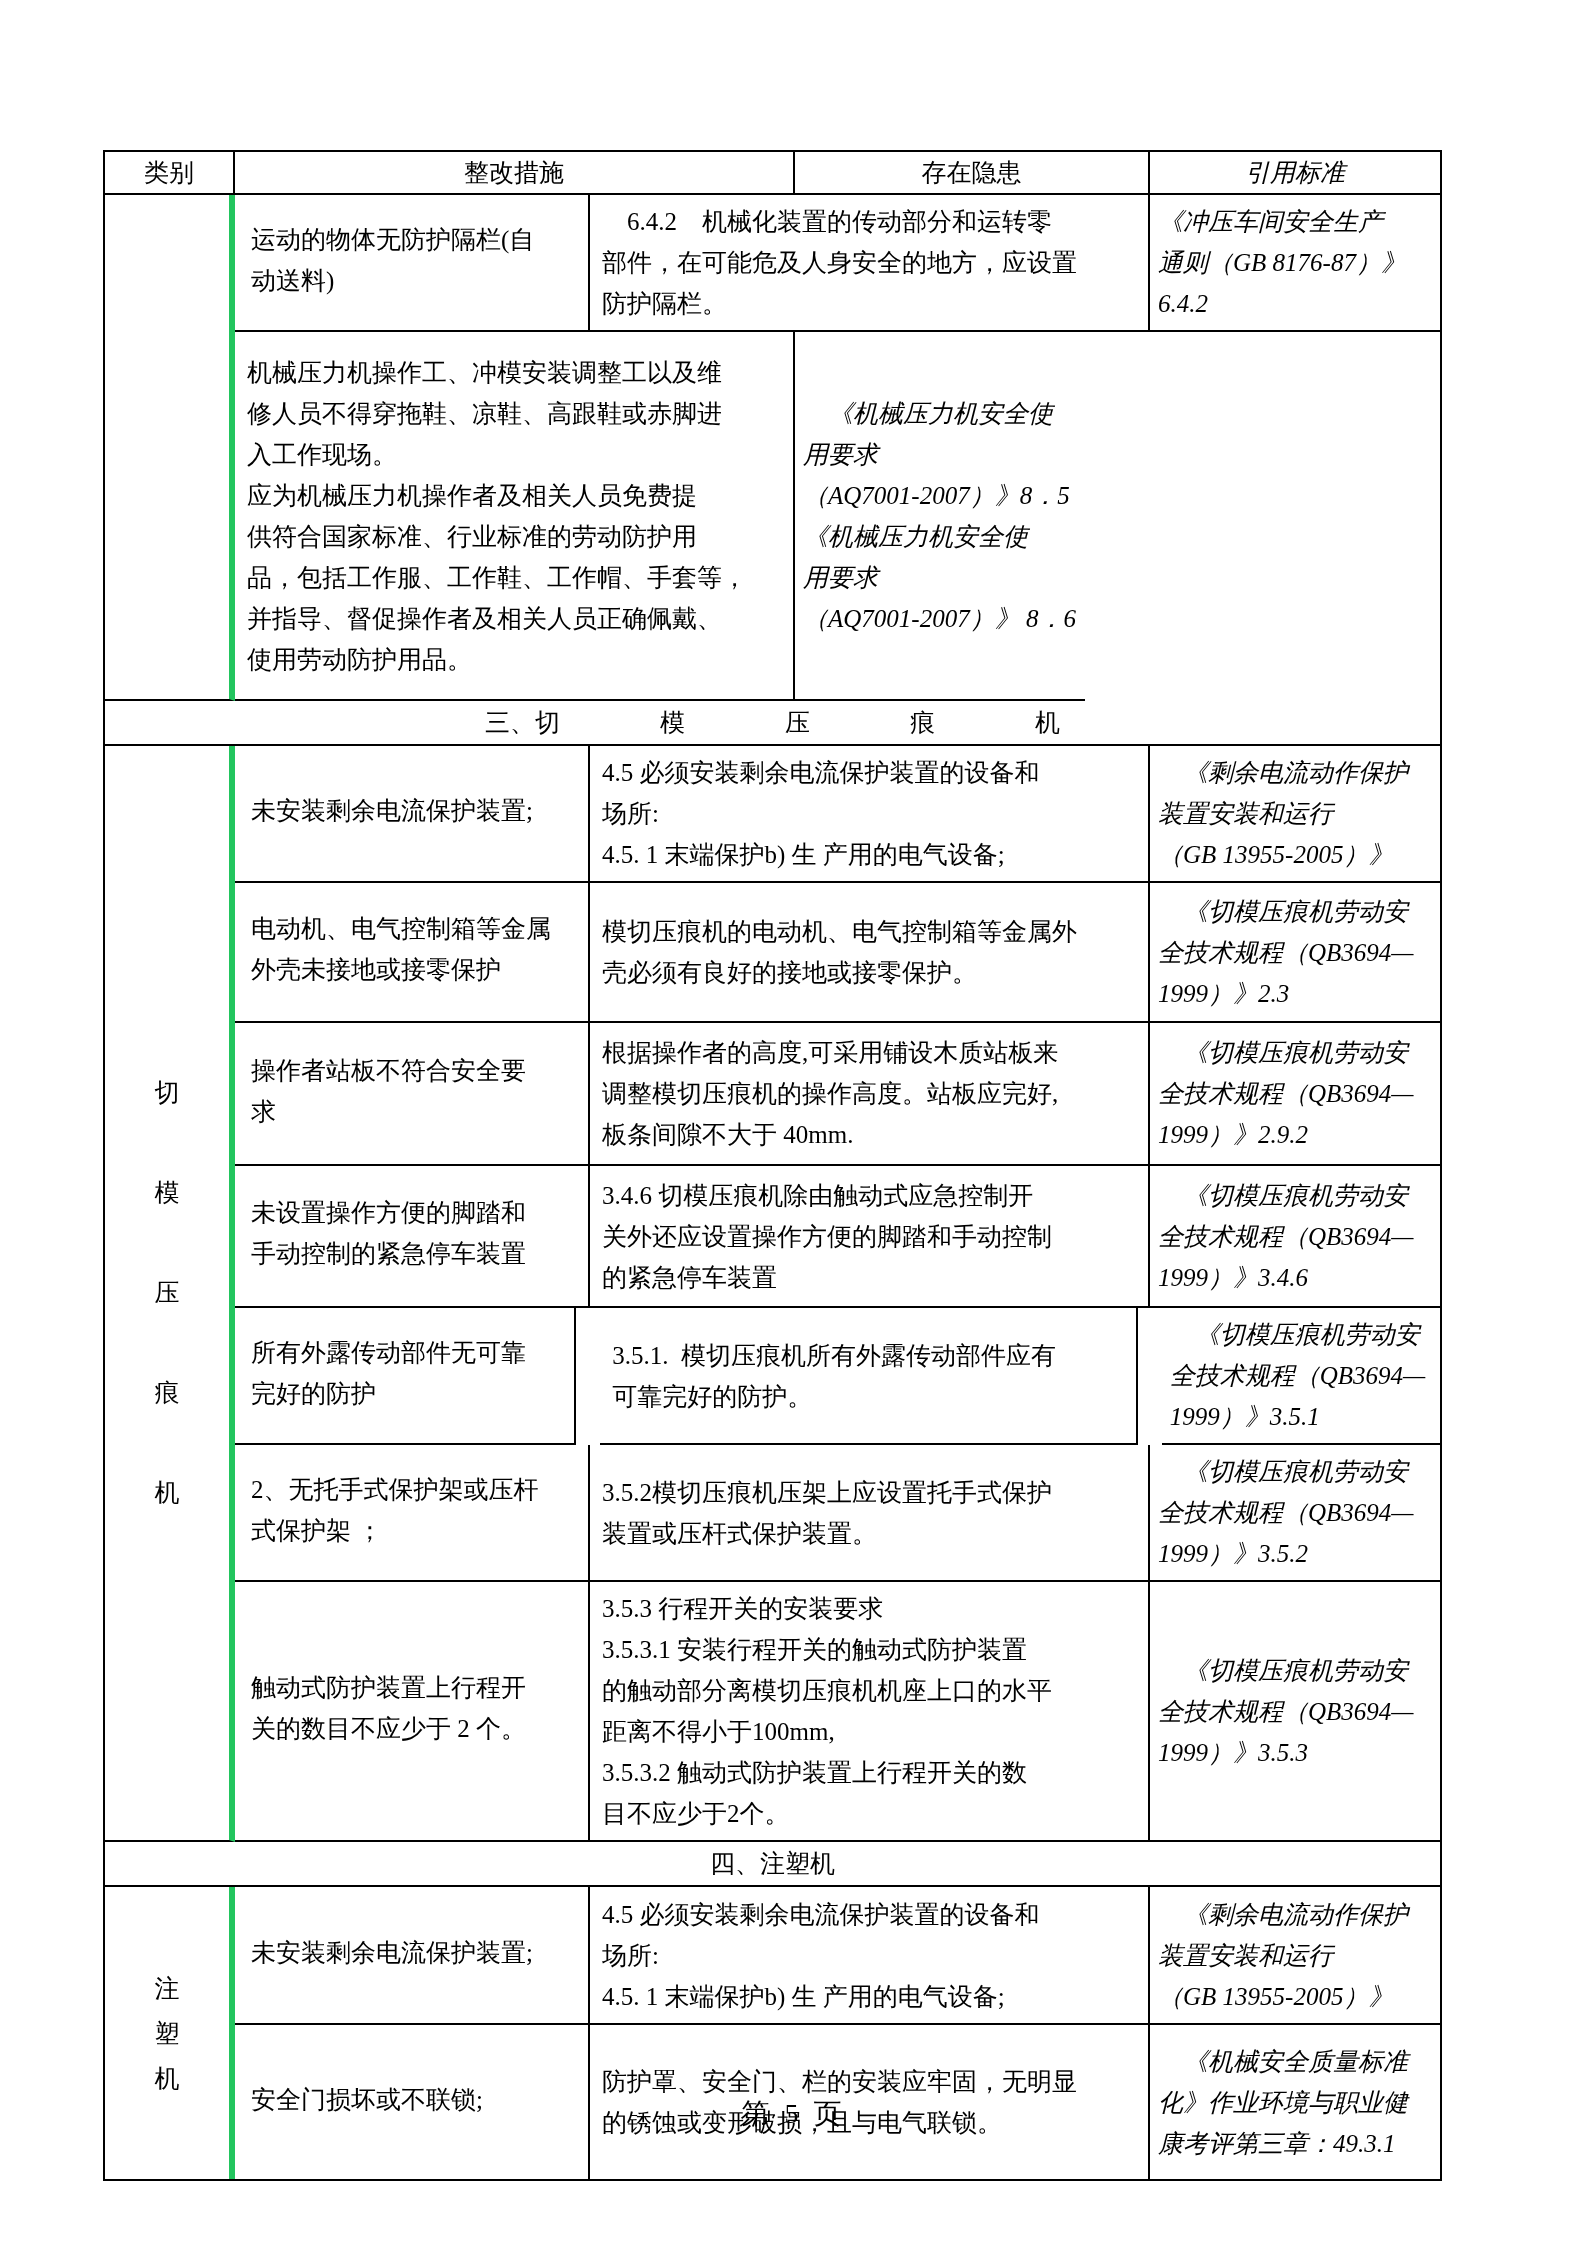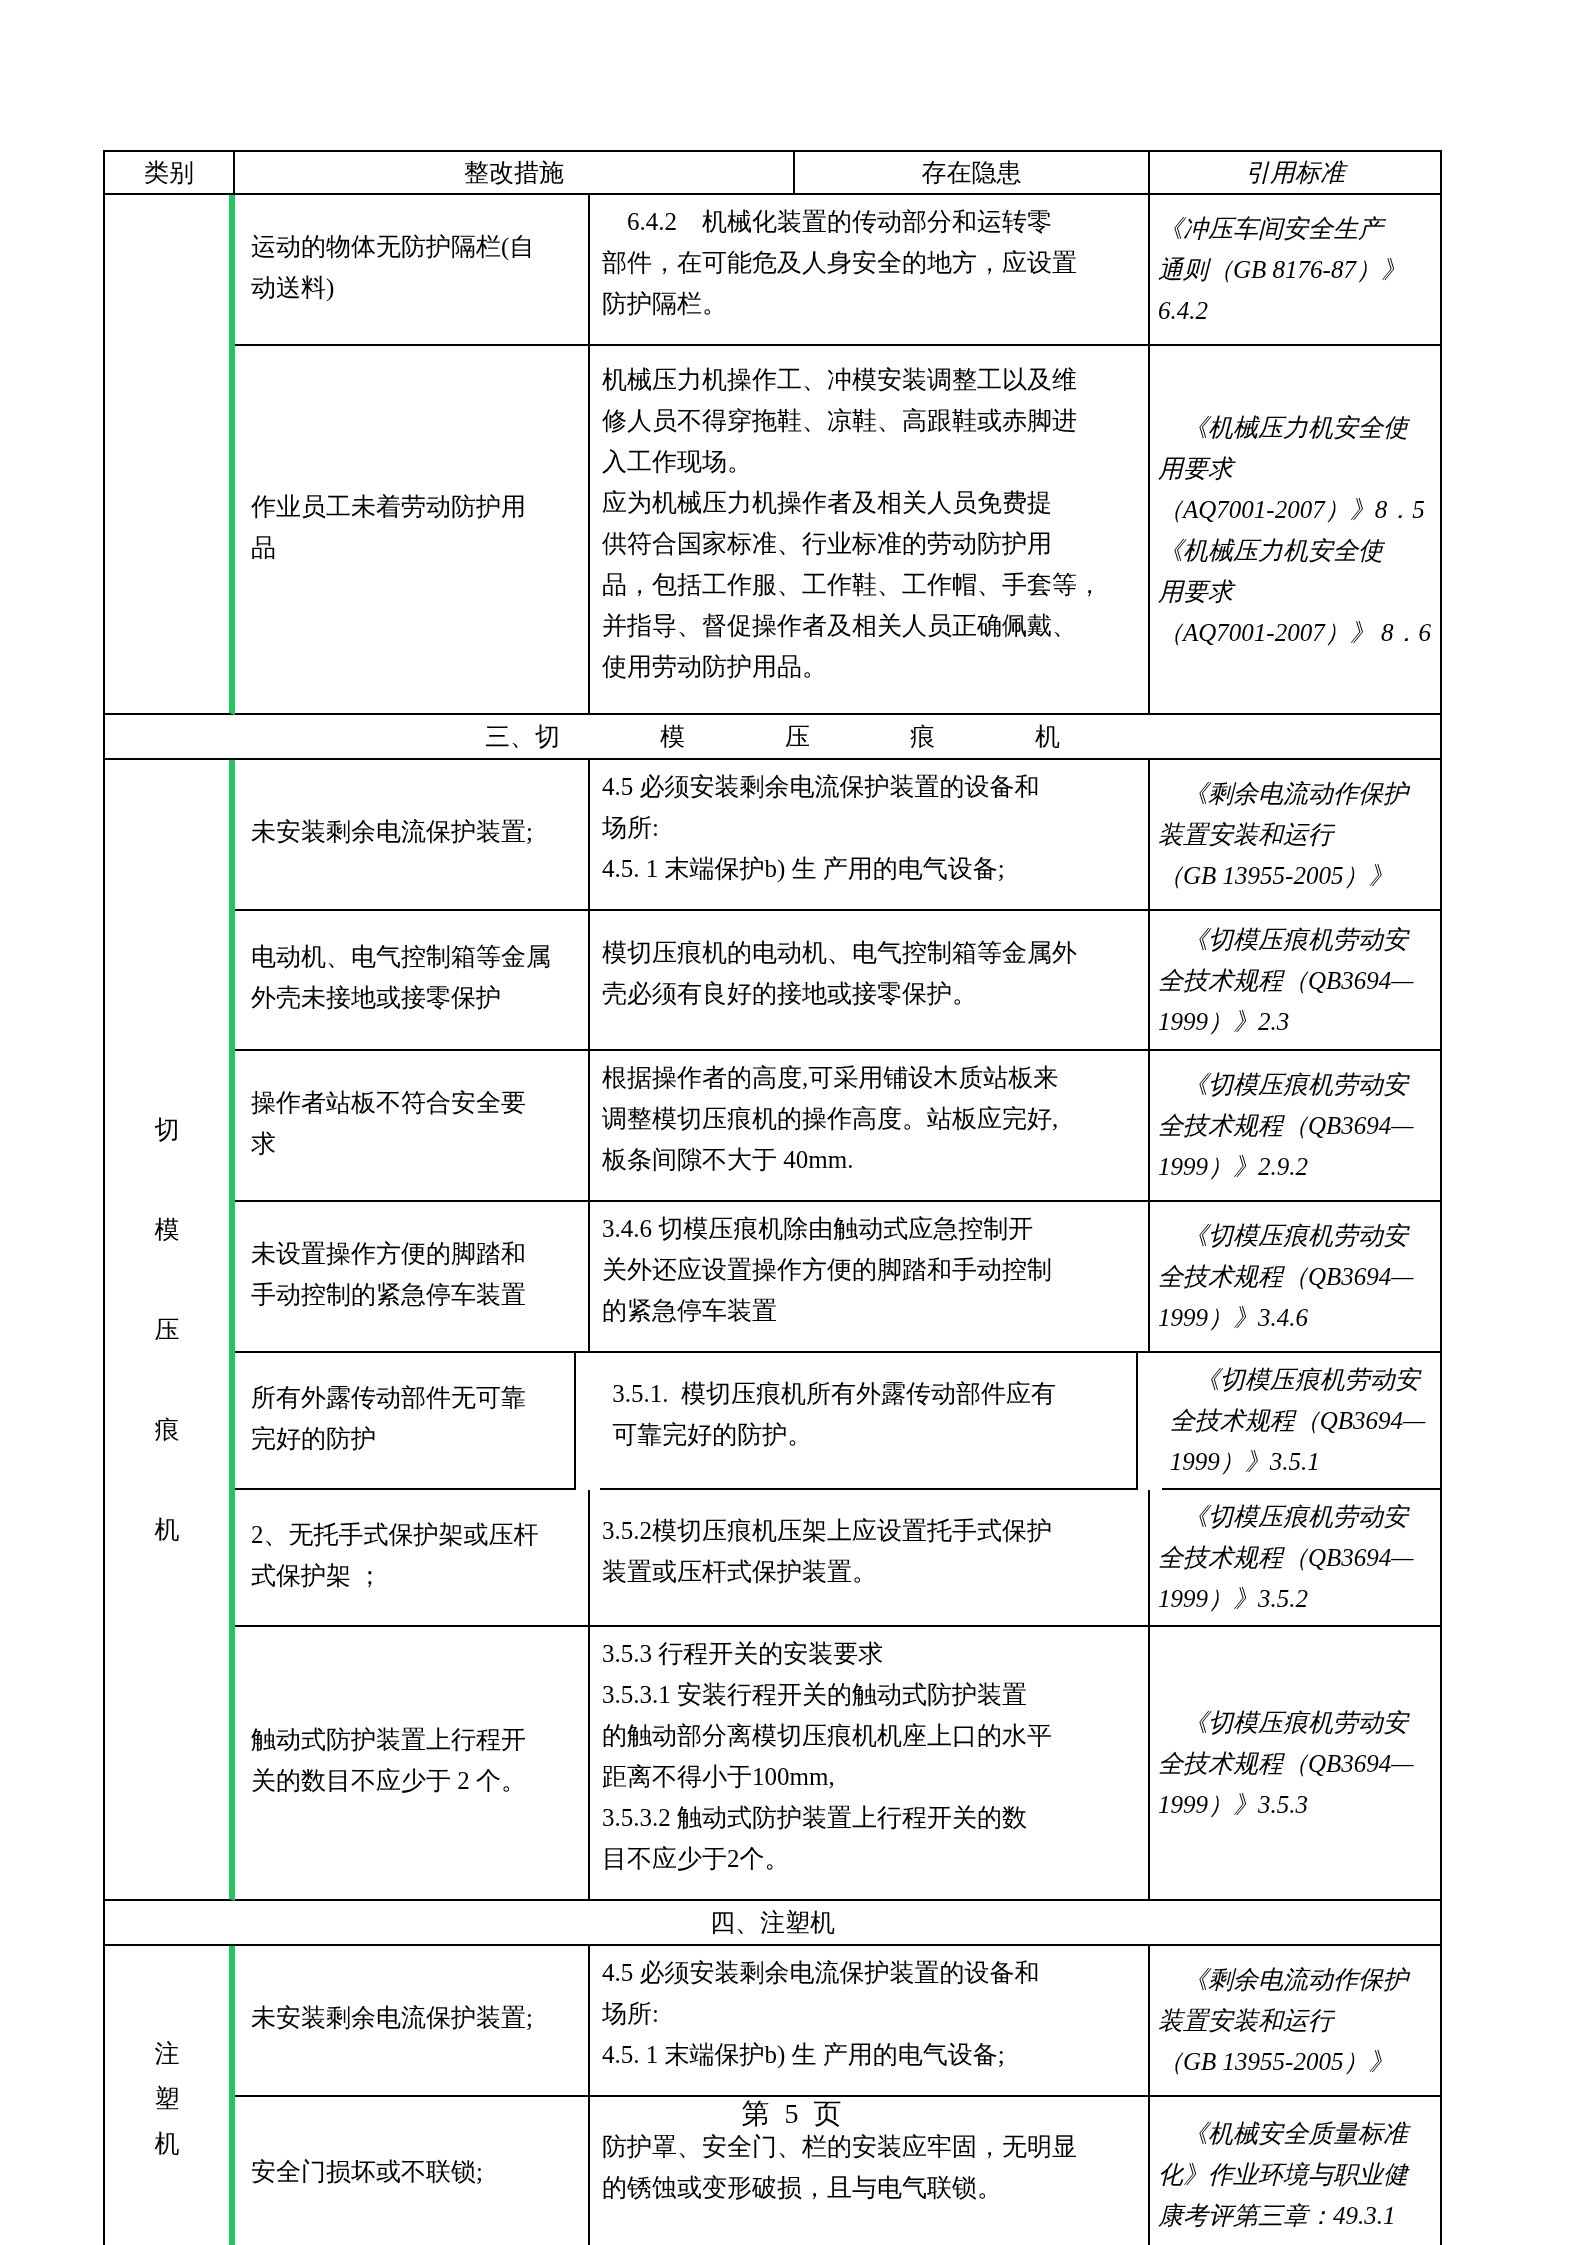--- a/index.html
+++ b/index.html
@@ -40,21 +40,21 @@
     border-right:6px solid #22c55e;
     border-bottom:2px solid #000;
     display:flex; align-items:center; justify-content:center;
     text-align:center;
   }
   .cat-vert { width:1.2em; word-break:break-all; text-align:center; }
   .cat-vert.wide { line-height:100px; }
   .cat-vert.tight { line-height:45px; }
   .rows { width:1205px; display:flex; flex-direction:column; }
   .rows .c-hz { padding:6px 10px 12px 16px; }
-  .rows .c-ms { padding:6px 8px 20px 12px; }
+  .rows .c-ms { padding:6px 8px 6px 12px; }
   .rows .c-st { padding:6px 4px 6px 8px; }
   
   .section-title {
     width:100%;
     min-height:45px;
     border-bottom:2px solid #000;
     display:flex; align-items:center; justify-content:center;
     text-align:center;
   }
   
@@ -113,24 +113,20 @@
 部件，在可能危及人身安全的地方，应设置
 防护隔栏。</div>
             </div>
           <div class="cell c-st last-col">
               <div class="txt">《冲压车间安全生产
 通则（GB 8176-87）》
 6.4.2</div>
             </div>
         </div>
         <div class="trow h-b">
-          <div class="cell c-hz">
-              <div class="txt">作业员工未着劳动防护用
-品</div>
-            </div>
           <div class="cell c-ms">
               <div class="txt">机械压力机操作工、冲模安装调整工以及维
 修人员不得穿拖鞋、凉鞋、高跟鞋或赤脚进
 入工作现场。
 应为机械压力机操作者及相关人员免费提
 供符合国家标准、行业标准的劳动防护用
 品，包括工作服、工作鞋、工作帽、手套等，
 并指导、督促操作者及相关人员正确佩戴、
 使用劳动防护用品。</div>
             </div>

